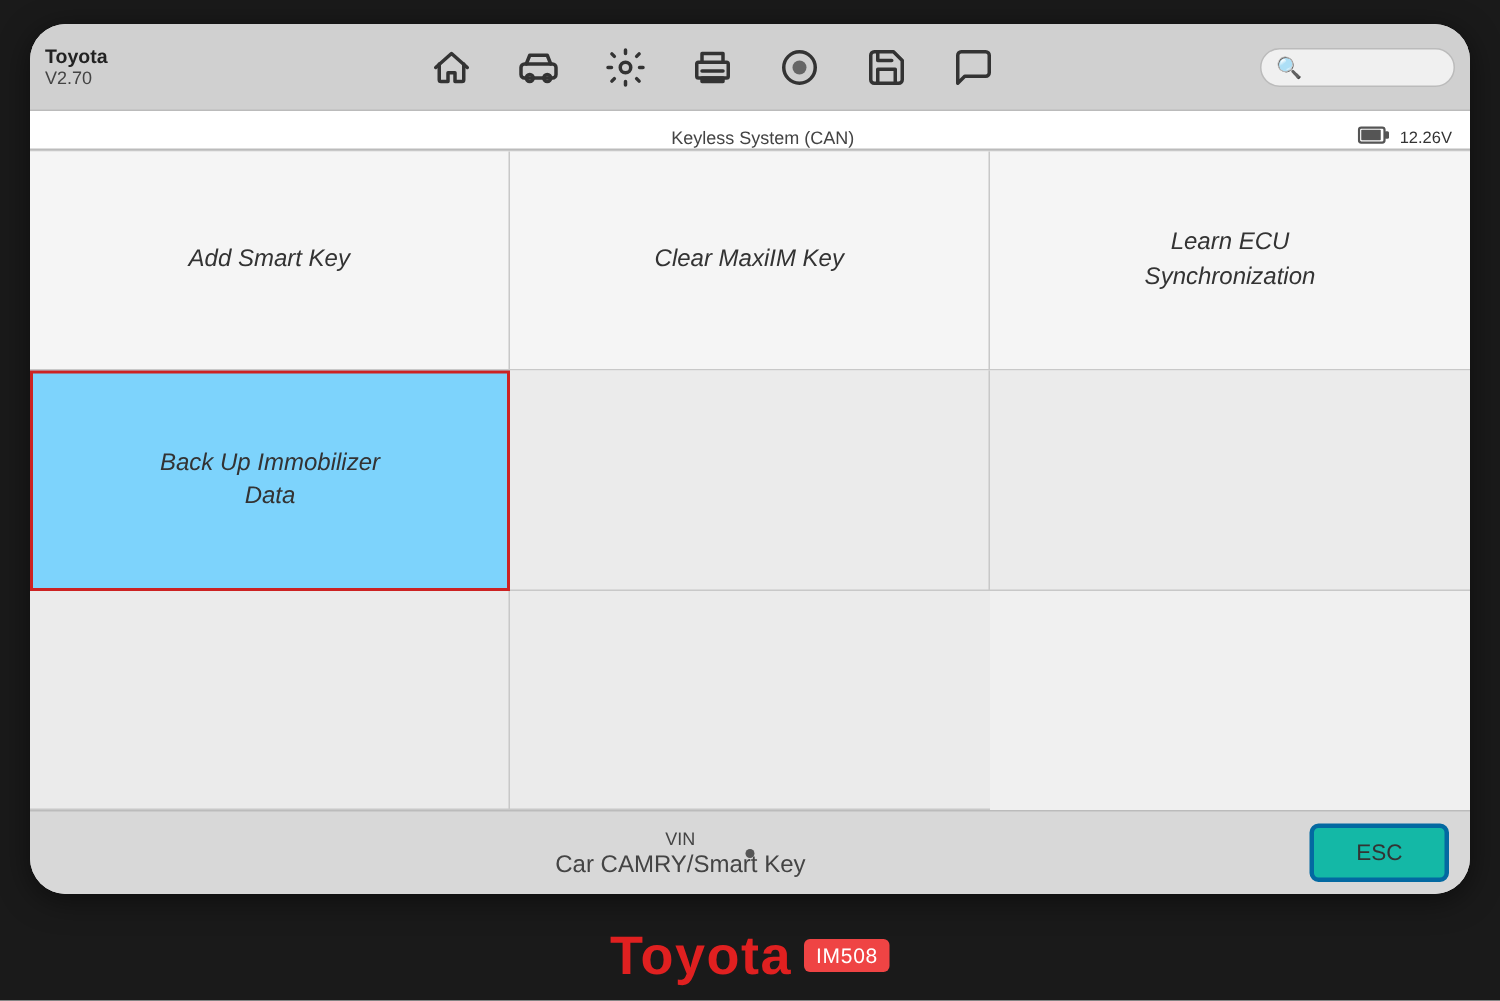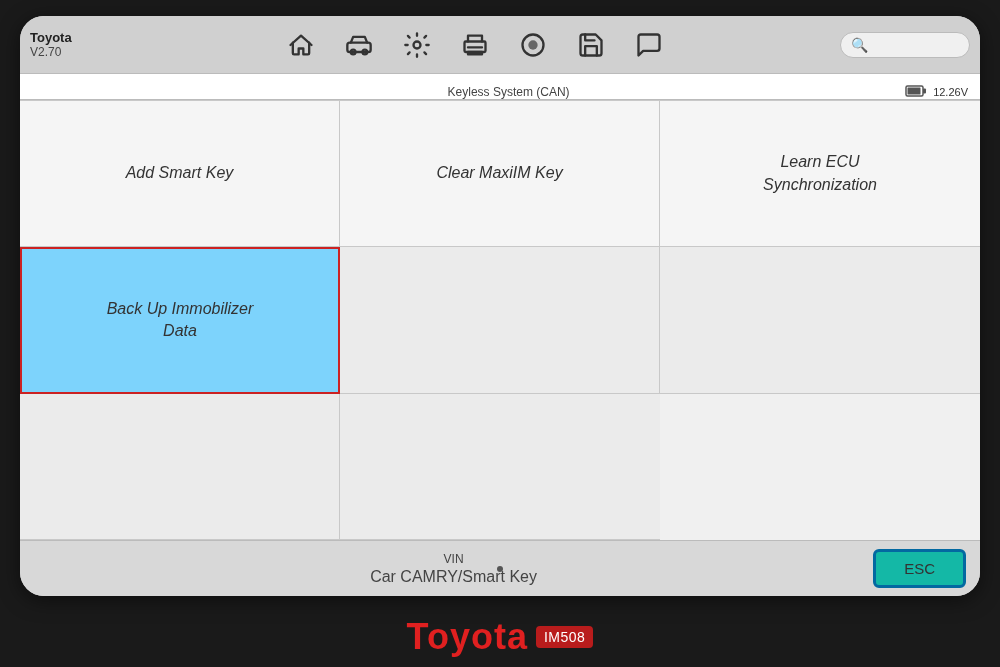--- a/index.html
+++ b/index.html
@@ -247,21 +247,21 @@
 
     .brand-maxiim {
       font-size: 36px;
       font-weight: bold;
       color: #e02020;
       font-family: Arial, sans-serif;
       letter-spacing: 1px;
     }
 
     .brand-model {
-      background: #b91c1c;
+      background: #ef4444;
       color: #fff;
       font-size: 14px;
       padding: 3px 8px;
       border-radius: 4px;
       font-family: Arial, sans-serif;
       letter-spacing: 0.5px;
     }
 
     
     .icon-svg {

